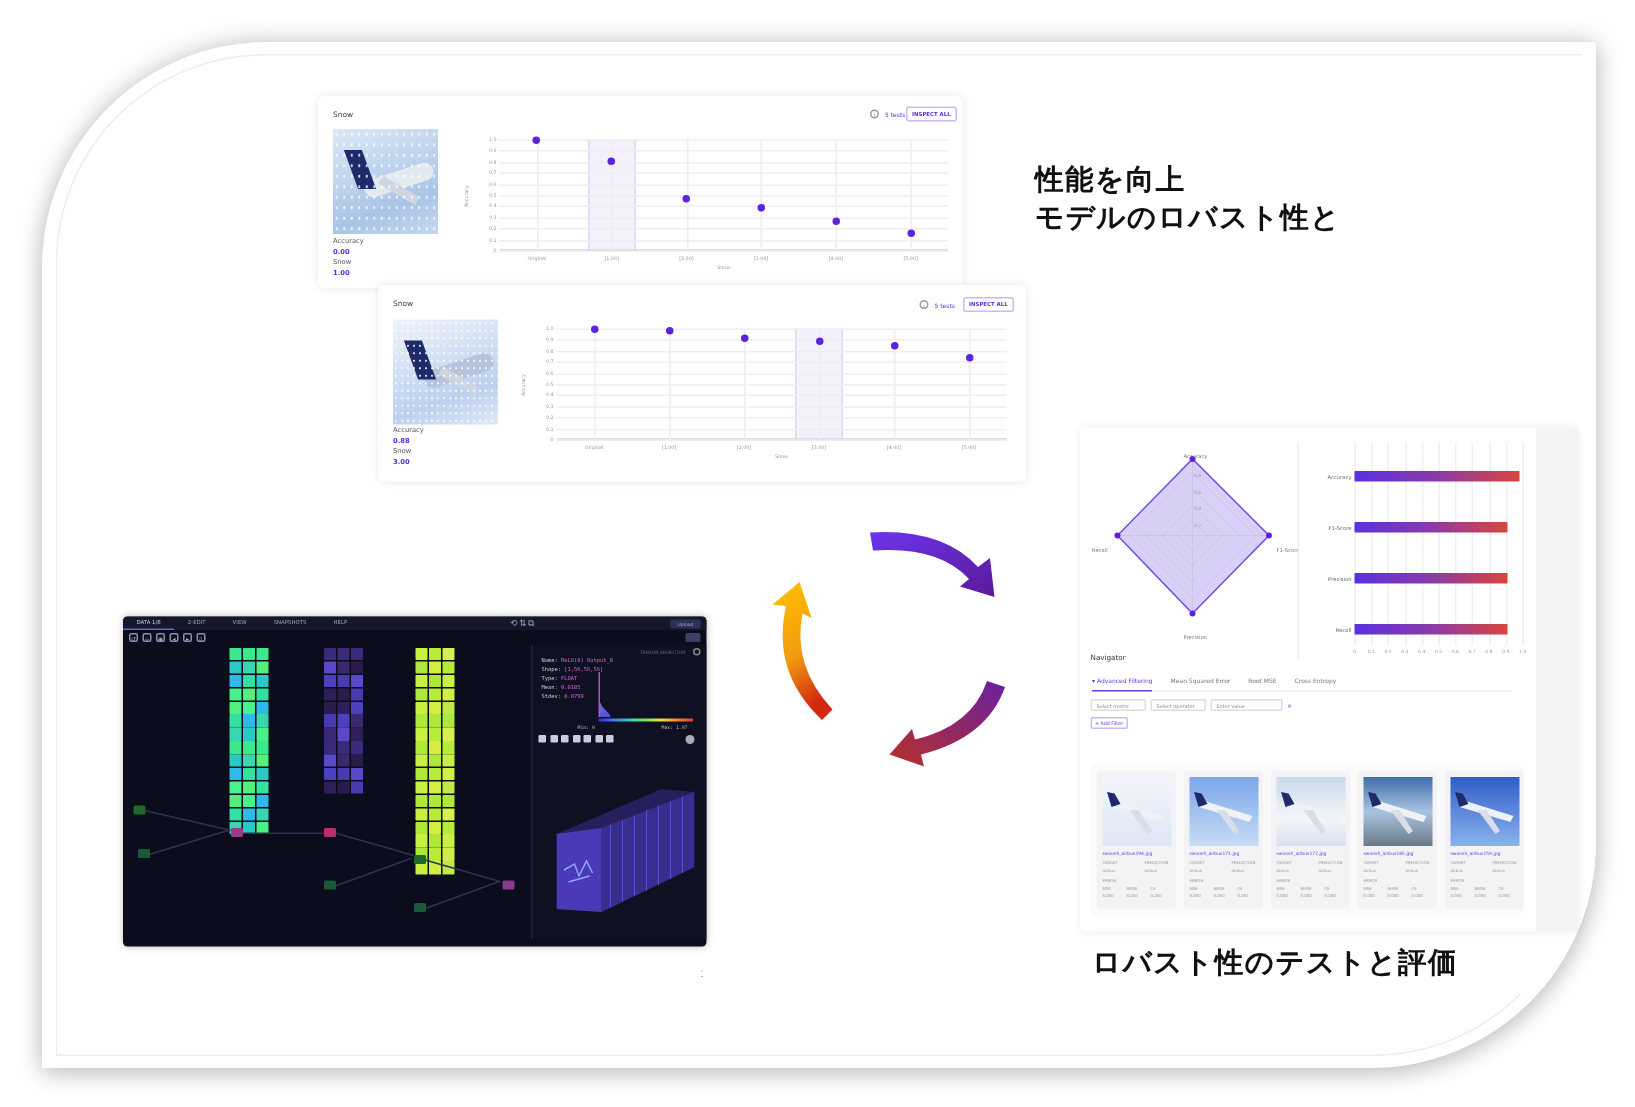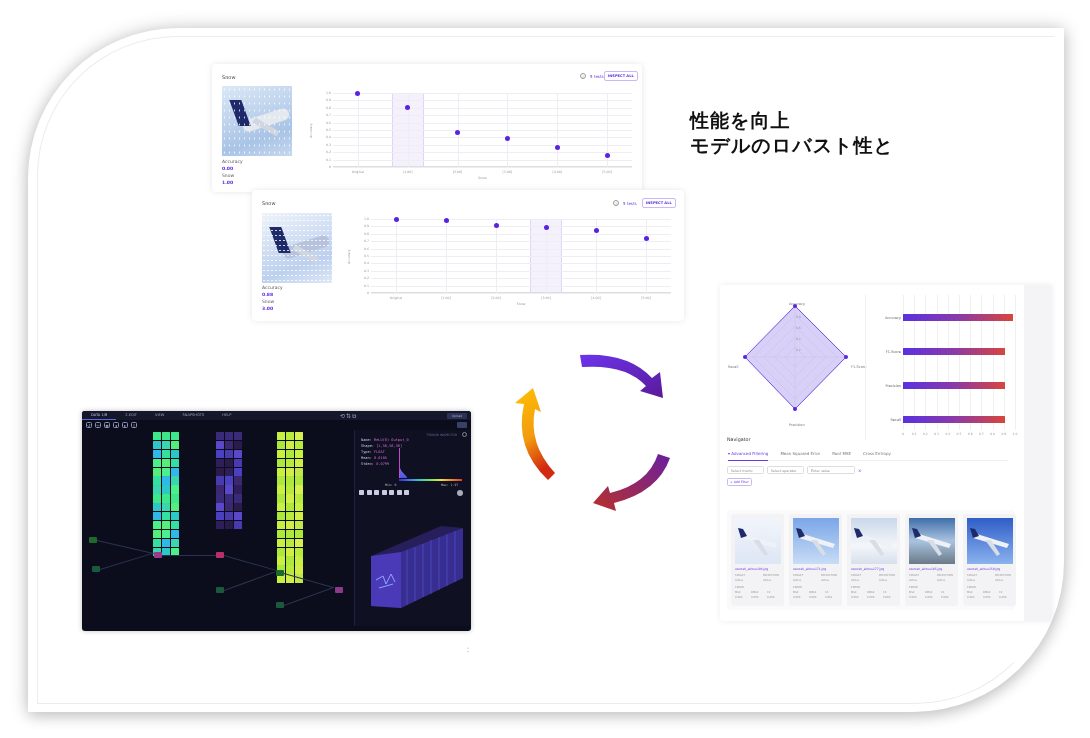--- a/index.html
+++ b/index.html
@@ -678,13 +678,14 @@
     <div class="gsmall" style="left:4px;top:77px;">MSE</div>
           <div class="gsmall" style="left:4px;top:82px;">0.000</div>
           <div class="gsmall" style="left:20px;top:77px;">RMSE</div>
           <div class="gsmall" style="left:20px;top:82px;">0.000</div>
           <div class="gsmall" style="left:36px;top:77px;">CE</div>
           <div class="gsmall" style="left:36px;top:82px;">0.000</div>
   </div>
       </div>
   </div>
 
+  <div class="heading" style="left:728px;top:630px;">ロバスト性のテストと評価</div>
 </div>
 
 </body></html>

